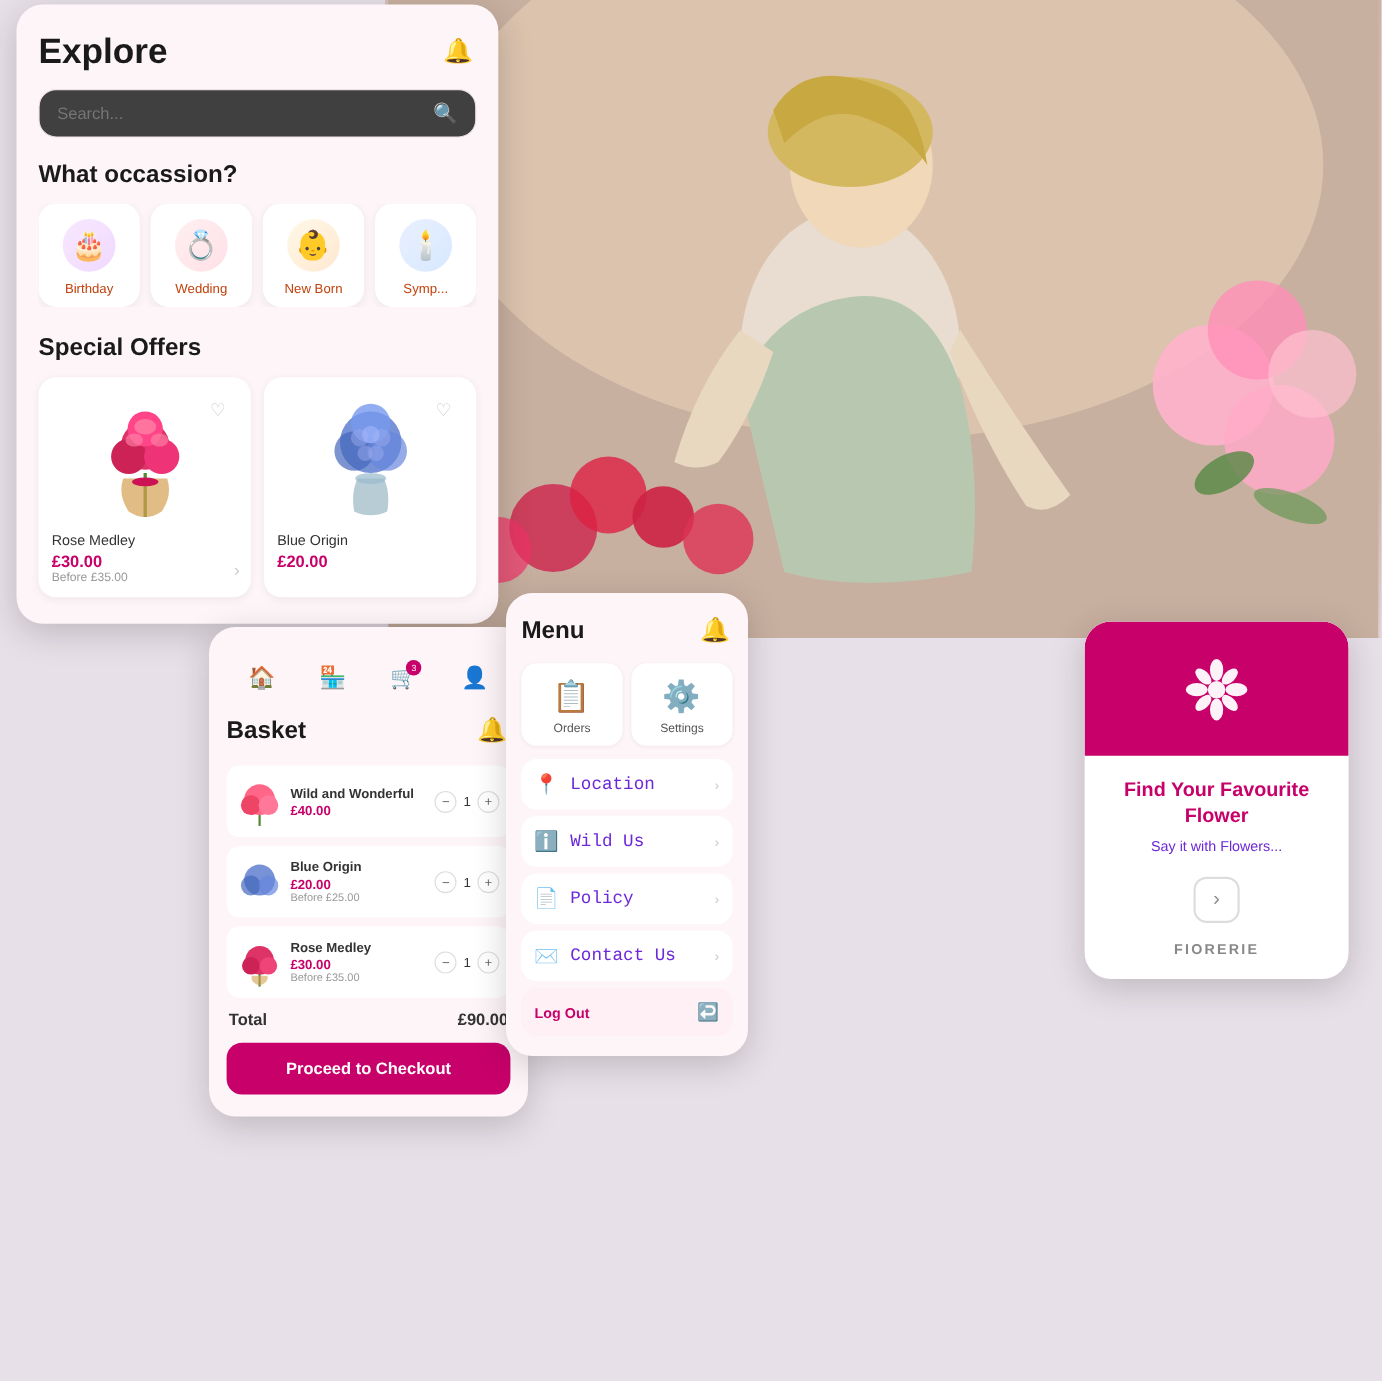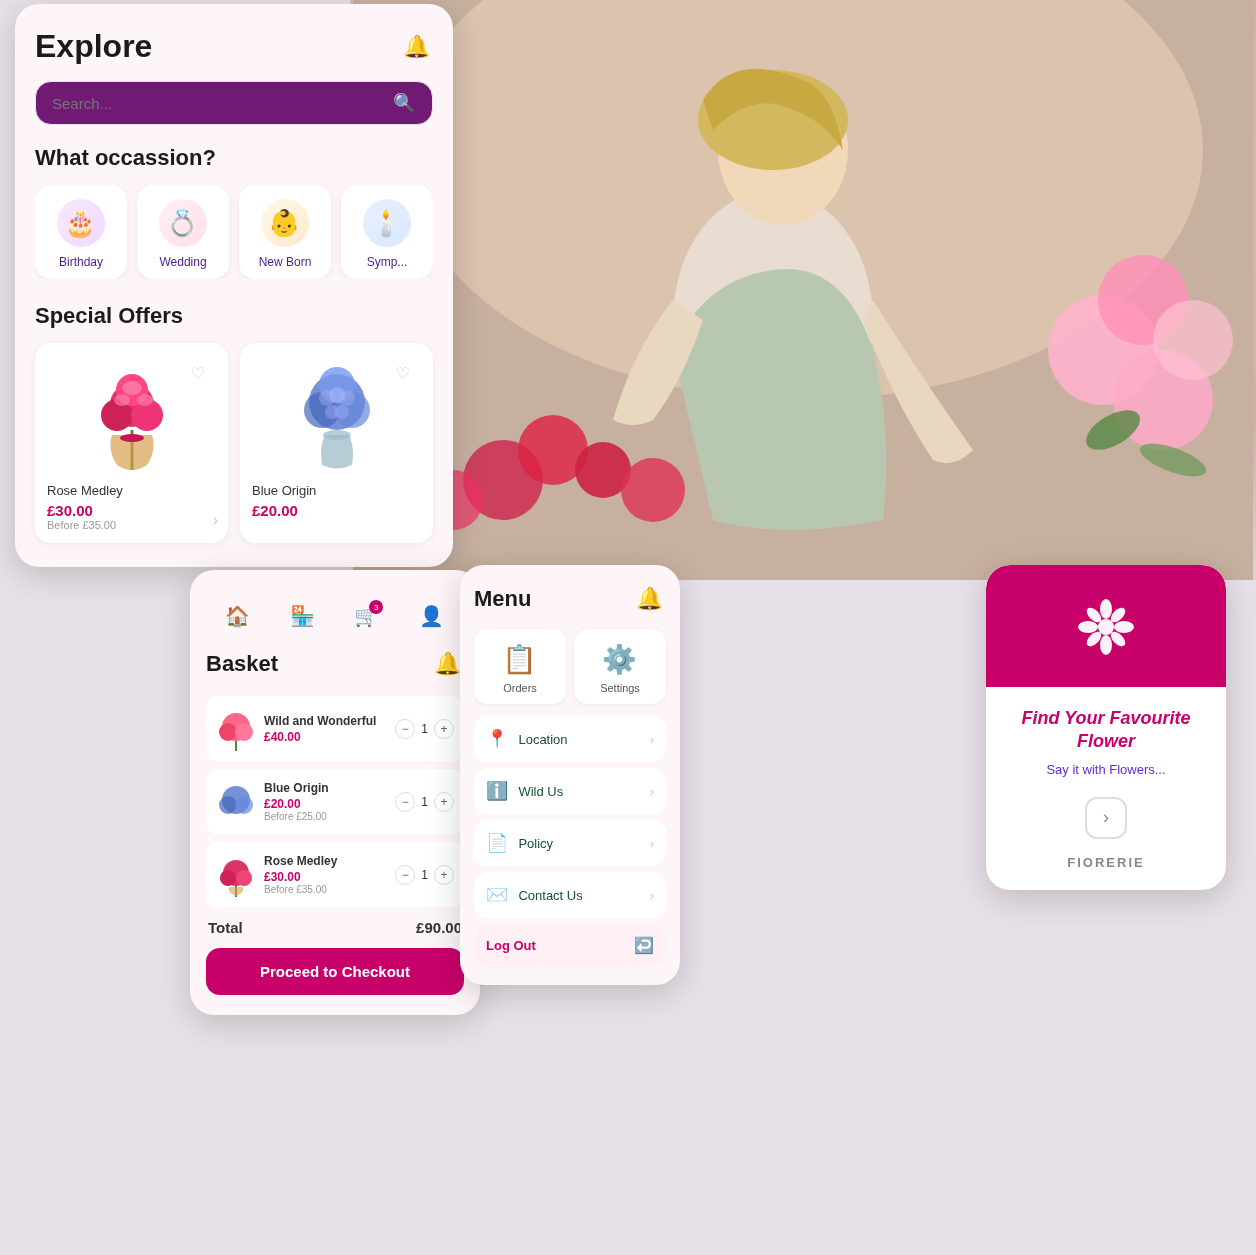--- a/index.html
+++ b/index.html
@@ -44,21 +44,21 @@
       display: flex;
       align-items: center;
       justify-content: center;
       font-size: 22px;
       color: #333;
     }
 
     .search-bar {
       display: flex;
       align-items: center;
-      background: #701a75;
+      background: #404040;
       border-radius: 16px;
       padding: 10px 16px;
       margin-bottom: 20px;
       border: 1px solid #f0e0e8;
     }
 
     .search-input {
       flex: 1;
       border: none;
       outline: none;
@@ -104,21 +104,21 @@
       height: 48px;
       border-radius: 50%;
       display: flex;
       align-items: center;
       justify-content: center;
       font-size: 26px;
     }
 
     .occasion-label {
       font-size: 12px;
-      color: #4c1d95;
+      color: #c2410c;
       font-weight: 500;
       text-align: right;
     }
 
     .special-offers-grid {
       display: flex;
       gap: 12px;
     }
 
     .product-card {
@@ -340,21 +340,21 @@
       font-size: 8px;
       color: white;
       display: flex;
       align-items: center;
       justify-content: center;
     }
 
     
     .screen-menu {
       position: absolute;
-      top: 565px;
+      top: 539px;
       left: 460px;
       width: 220px;
       background: #fdf5f8;
       border-radius: 24px;
       padding: 18px 14px;
       box-shadow: 0 8px 32px rgba(0,0,0,0.18);
       z-index: 10;
     }
 
     .menu-header {
@@ -408,23 +408,24 @@
       cursor: pointer;
     }
 
     .menu-list-item-icon {
       font-size: 18px;
       margin-right: 10px;
     }
 
     .menu-list-item-label {
       flex: 1;
-      font-size: 13px;
-      color: #14532d;
+      font-size: 16px;
+      color: #6d28d9;
       font-weight: 500;
+      font-family: Liberation Mono, monospace;
     }
 
     .menu-list-item-arrow {
       color: #ccc;
       font-size: 13px;
     }
 
     .menu-logout {
       background: #fff0f5;
       border-radius: 14px;
@@ -474,21 +475,20 @@
       padding: 20px 16px 0;
       text-align: center;
     }
 
     .brand-tagline {
       font-size: 18px;
       font-weight: 700;
       color: #c8006a;
       line-height: 1.3;
       margin-bottom: 8px;
-      font-style: italic;
     }
 
     .brand-subtitle {
       font-size: 13px;
       color: #6d28d9;
       margin-bottom: 20px;
     }
 
     .brand-arrow-btn {
       width: 42px;

